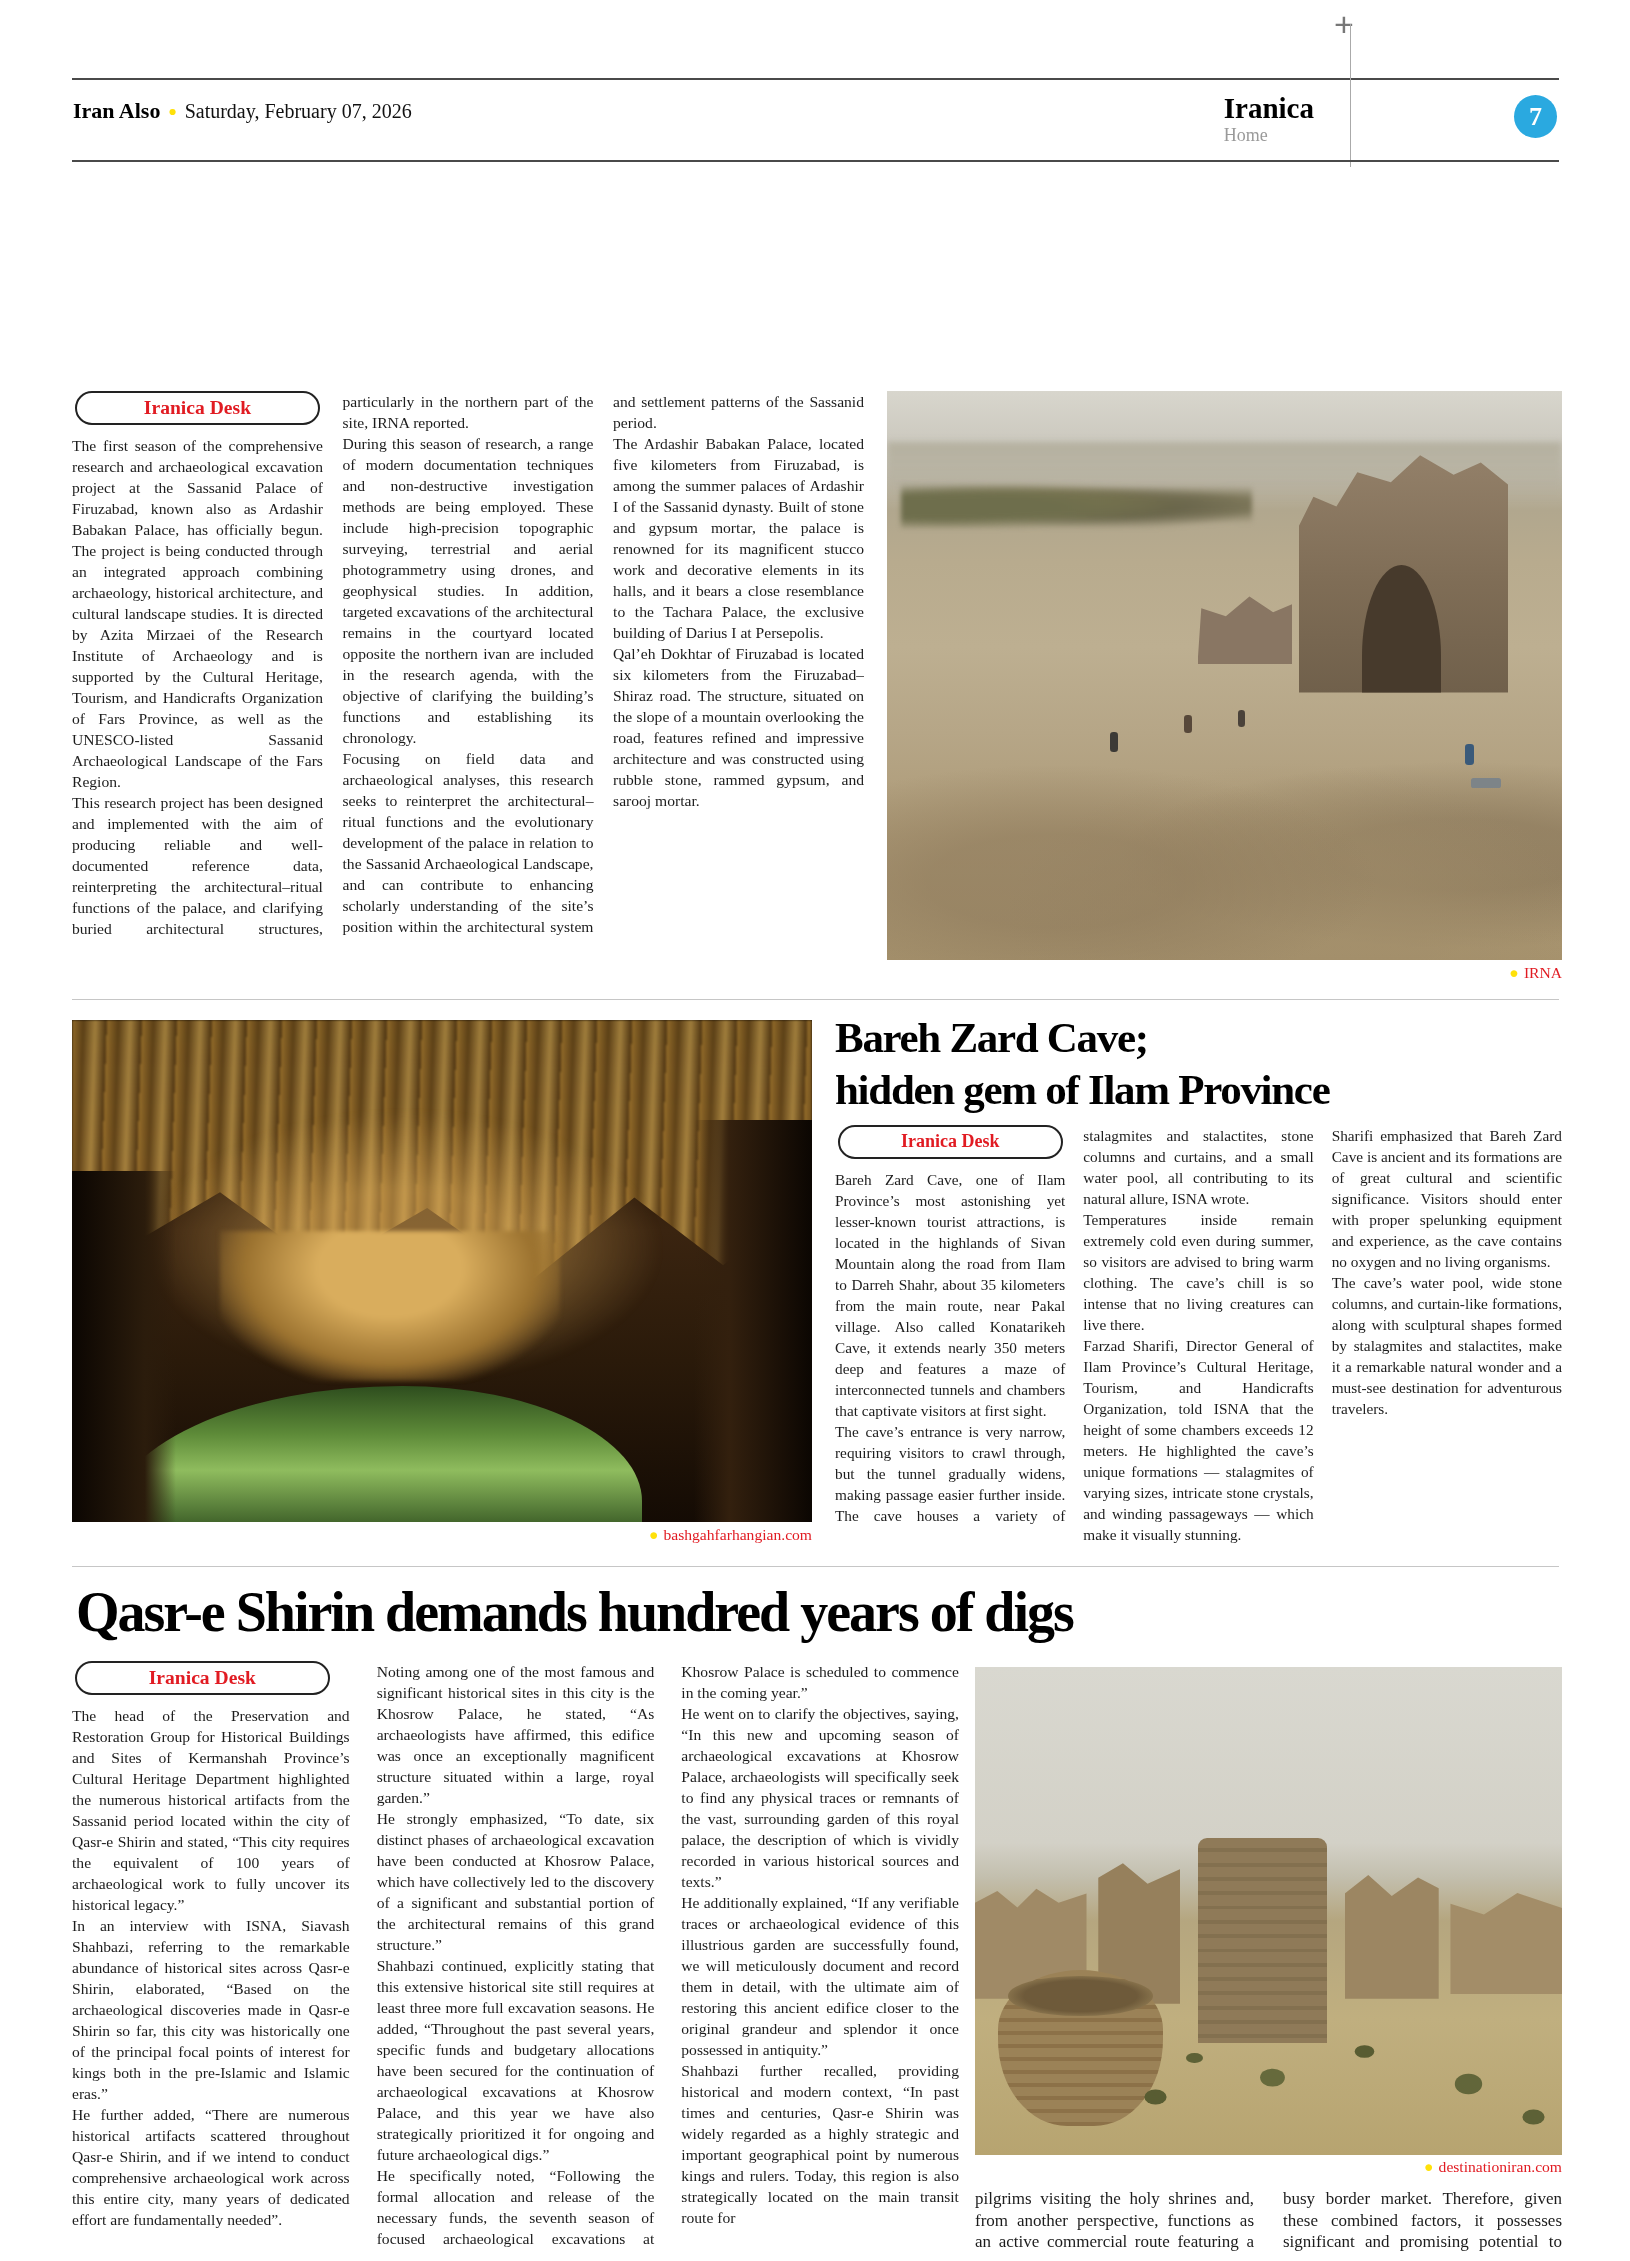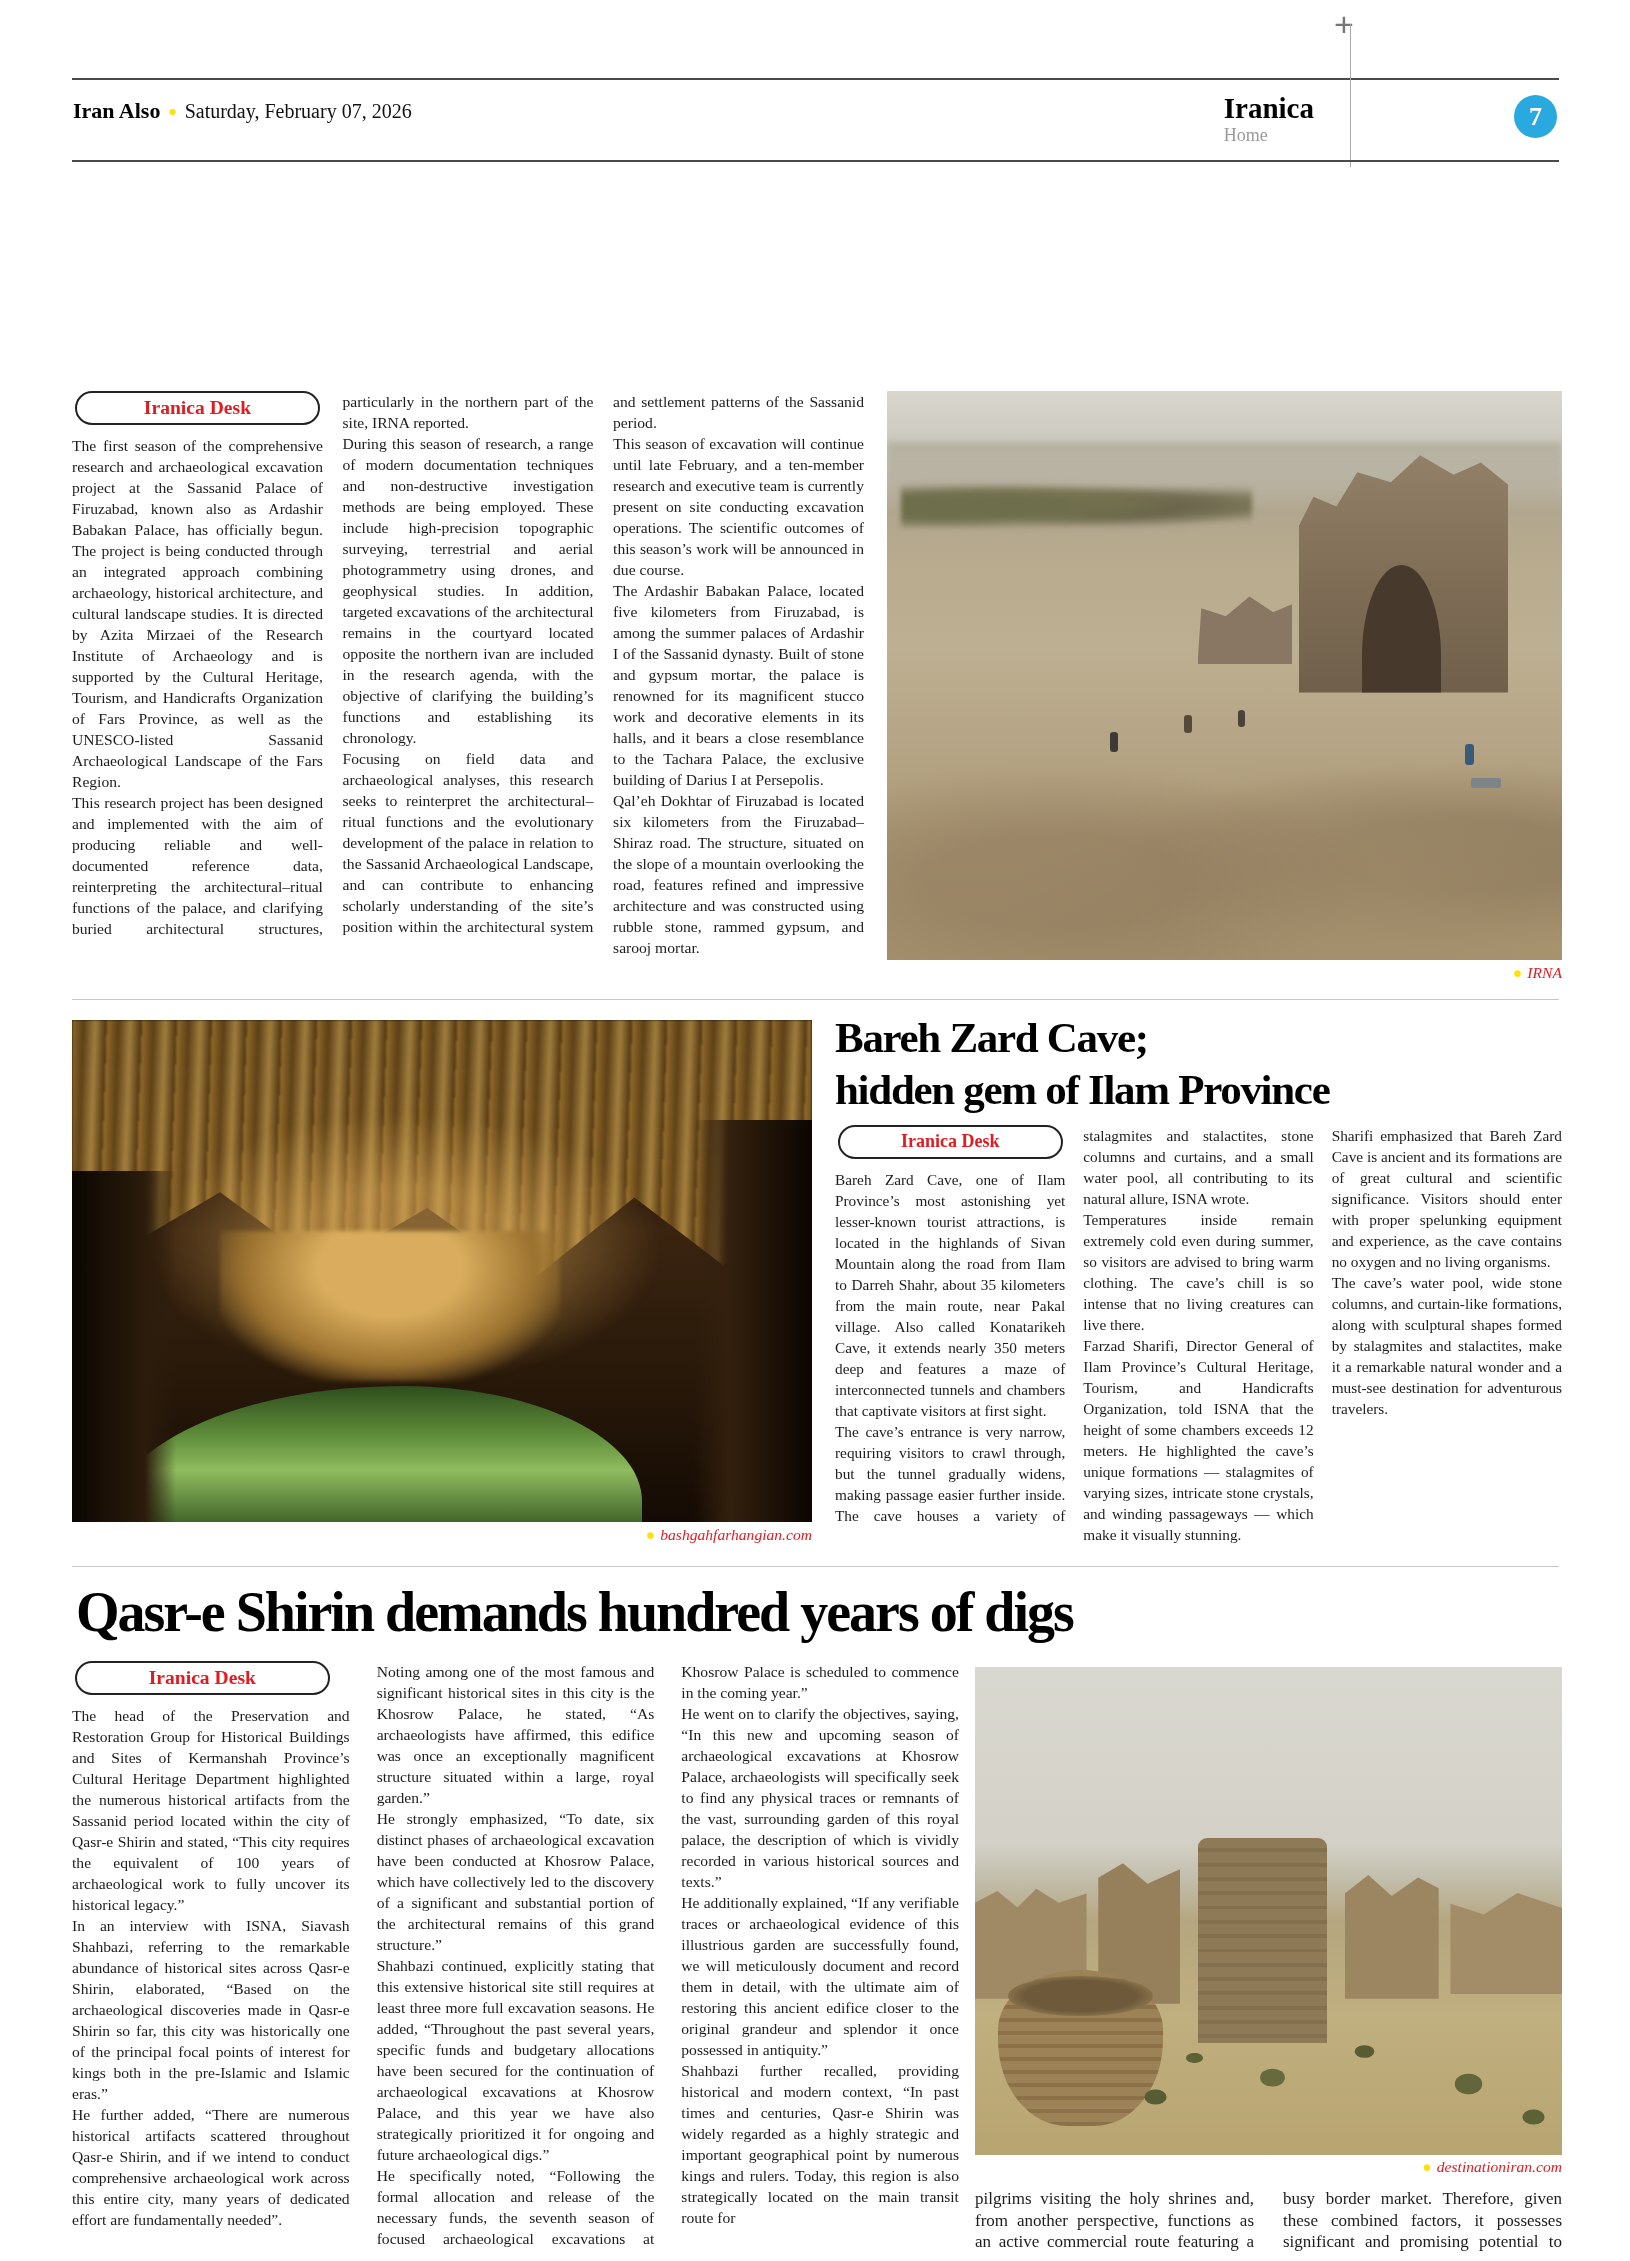--- a/index.html
+++ b/index.html
@@ -55,21 +55,21 @@
   .a2cols .badge{font-size:18px;}
   .a3cols{position:absolute;left:72px;top:1661px;width:887px;height:590px;
           column-count:3;column-gap:27px;font-size:15.6px;line-height:21px;}
   .a3cols .badge{font-size:19.6px;margin-right:19.6px;}
   .tailcols{position:absolute;left:975px;top:2188px;width:587px;height:73px;
           column-count:2;column-gap:29px;font-size:17px;line-height:21.5px;}
   .a1head{position:absolute;left:72px;top:190px;width:1304px;}
   .a2head{position:absolute;left:835px;top:1012px;width:727px;}
   .a3head{position:absolute;left:76px;top:1581px;width:1239px;}
   
-  .caption{position:absolute;text-align:right;font-style:italic;color:var(--red);font-size:15.6px;}
+  .caption{position:absolute;text-align:right;color:var(--red);font-size:15.6px;}
   .caption .dot{font-size:15.6px;margin-right:5.2px;}
   
   .photo{position:absolute;overflow:hidden;}
   .photo1{
     left:887px;top:391px;width:675px;height:569px;
     background:linear-gradient(180deg,#d8d6cd 0%,#ccc9bf 9%,#beb9aa 15%,#b1a78e 21%,
       #b8ab8e 30%,#bdaf91 45%,#b6a687 60%,#ad9a77 78%,#a6926d 100%);
   }
   .p1-hills{position:absolute;left:0;top:9%;width:100%;height:10%;
     background:linear-gradient(180deg,rgba(170,165,145,.7),rgba(170,165,145,0));filter:blur(3.3px);}
@@ -163,21 +163,20 @@
   <div class="pagenum">7</div>
   <div class="hrule" style="top:160px;height:2px;"></div>
 
 
   <div class="cols a1cols">
     <span class="badge">Iranica Desk</span>
   <p>The first season of the comprehensive research and archaeological excavation project at the Sassanid Palace of Firuzabad, known also as Ardashir Babakan Palace, has officially begun. The project is being conducted through an integrated approach combining archaeology, historical architecture, and cultural landscape studies. It is directed by Azita Mirzaei of the Research Institute of Archaeology and is supported by the Cultural Heritage, Tourism, and Handicrafts Organization of Fars Province, as well as the UNESCO-listed Sassanid Archaeological Landscape of the Fars Region.</p>
       <p>This research project has been designed and implemented with the aim of producing reliable and well-documented reference data, reinterpreting the architectural–ritual functions of the palace, and clarifying buried architectural structures, particularly in the northern part of the site, IRNA reported.</p>
       <p>During this season of research, a range of modern documentation techniques and non-destructive investigation methods are being employed. These include high-precision topographic surveying, terrestrial and aerial photogrammetry using drones, and geophysical studies. In addition, targeted excavations of the architectural remains in the courtyard located opposite the northern ivan are included in the research agenda, with the objective of clarifying the building’s functions and establishing its chronology.</p>
       <p>Focusing on field data and archaeological analyses, this research seeks to reinterpret the architectural–ritual functions and the evolutionary development of the palace in relation to the Sassanid Archaeological Landscape, and can contribute to enhancing scholarly understanding of the site’s position within the architectural system and settlement patterns of the Sassanid period.</p>
-      <p>This season of excavation will continue until late February, and a ten-member research and executive team is currently present on site conducting excavation operations. The scientific outcomes of this season’s work will be announced in due course.</p>
       <p>The Ardashir Babakan Palace, located five kilometers from Firuzabad, is among the summer palaces of Ardashir I of the Sassanid dynasty. Built of stone and gypsum mortar, the palace is renowned for its magnificent stucco work and decorative elements in its halls, and it bears a close resemblance to the Tachara Palace, the exclusive building of Darius I at Persepolis.</p>
       <p>Qal’eh Dokhtar of Firuzabad is located six kilometers from the Firuzabad–Shiraz road. The structure, situated on the slope of a mountain overlooking the road, features refined and impressive architecture and was constructed using rubble stone, rammed gypsum, and sarooj mortar.</p>
     </div>
 
   <div class="photo photo1">
     <div class="p1-hills"></div>
     <div class="p1-trees"></div>
     <div class="p1-ruin">
       <div class="p1-arch"></div>
     </div>

